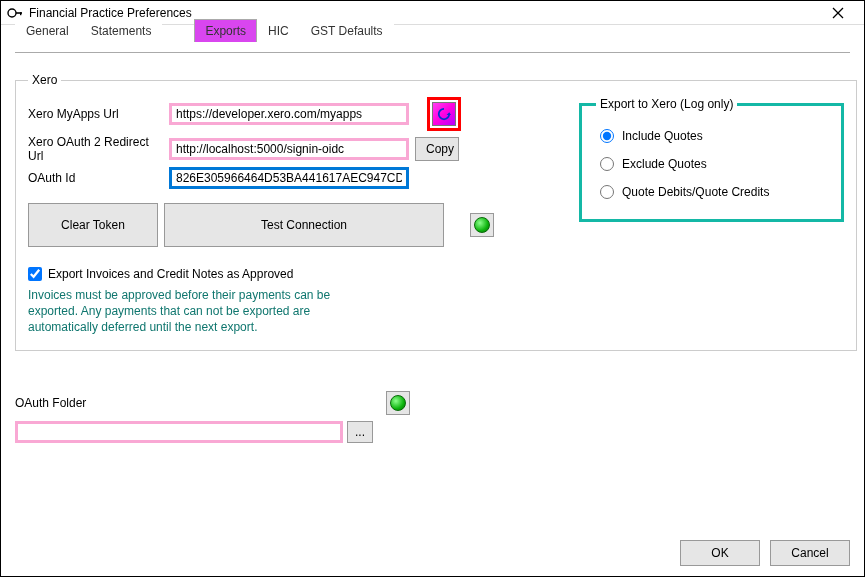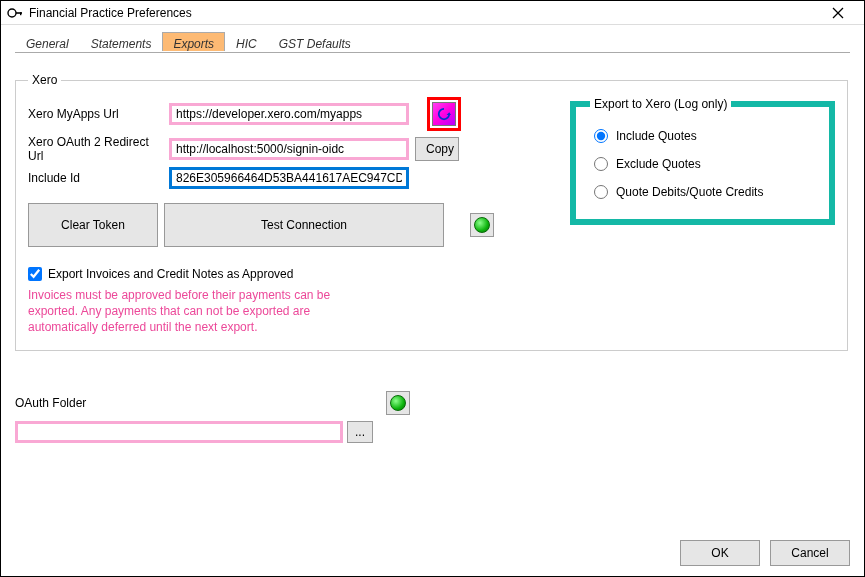--- a/index.html
+++ b/index.html
@@ -40,50 +40,51 @@
   .titlebar .close {
     width: 40px;
     height: 26px;
     display: flex;
     align-items: center;
     justify-content: center;
     cursor: pointer;
   }
   .tabs-row {
     display: flex;
-    padding: 6px 14px 3px 14px;
+    align-items: flex-end;
+    padding: 6px 14px 12px 14px;
     height: 28px;
     position: relative;
-    font-style: italic;
   }
   .tab {
     padding: 4px 10px;
     border: 1px solid transparent;
     border-bottom: none;
     cursor: pointer;
     position: relative;
     top: 1px;
     background: #fff;
     color: #333;
   }
   .tab.active {
     border-color: #aaa;
-    background: #fdba74;
+    background: #d946ef;
     z-index: 2;
+    margin-left: 32px;
   }
   .tab-baseline {
     position: absolute;
     left: 14px;
     right: 14px;
     bottom: 0;
     height: 1px;
     background: #aaa;
   }
   .content {
-    padding: 10px 16px 60px 14px;
+    padding: 10px 7px 60px 14px;
   }
   fieldset.group {
     border: 1px solid #ccc;
     padding: 10px 12px 14px 12px;
     margin: 10px 0 0 0;
   }
   fieldset.group > legend {
     padding: 0 4px;
     font-size: 12px;
   }
@@ -152,28 +153,28 @@
   .refresh-icon {
     width: 24px;
     height: 24px;
     background: linear-gradient(135deg, #ff3ef0 0%, #ff00e0 50%, #b400ff 100%);
     display: flex;
     align-items: center;
     justify-content: center;
     border: 1px solid #777;
   }
   .bluenote {
-    color: #ec4899;
+    color: #0f766e;
     max-width: 310px;
     line-height: 1.35;
     margin: 6px 0 0 0;
   }
   fieldset.exportto {
     width: 265px;
-    border: 6px solid #14b8a6;
+    border: 3px solid #14b8a6;
     padding: 12px 14px 20px 14px;
     margin: 0;
   }
   fieldset.exportto legend {
     padding: 0 4px;
   }
   .radio-row {
     display: flex;
     align-items: center;
     gap: 8px;
@@ -292,21 +293,21 @@
             </span>
           </div>
 
           <div class="row">
             <label class="fieldlabel">Xero OAuth 2 Redirect Url</label>
             <input type="text" style="width: 240px;" value="http://localhost:5000/signin-oidc">
             <button class="btn" style="width:44px">Copy</button>
           </div>
 
           <div class="row">
-            <label class="fieldlabel">Include Id</label>
+            <label class="fieldlabel">OAuth Id</label>
             <input type="text" class="clientid" style="width: 240px;" value="826E305966464D53BA441617AEC947CD">
           </div>
 
           <div class="btnrow">
             <button class="btn big wide">Clear Token</button>
             <button class="btn big widest">Test Connection</button>
             <span style="width:14px"></span>
             <span class="iconbtn">
               <span class="green-circle"></span>
             </span>

